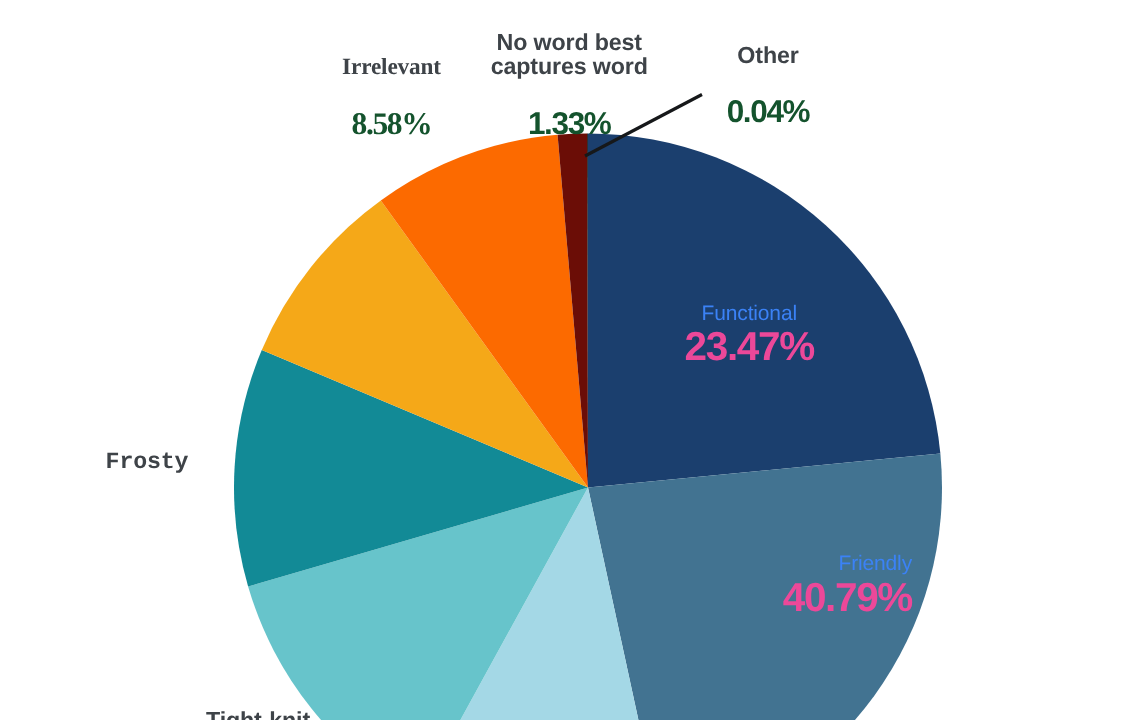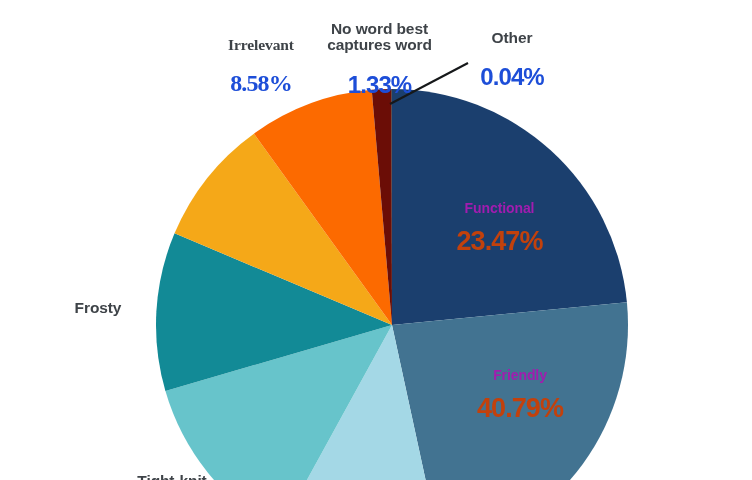--- a/index.html
+++ b/index.html
@@ -37,55 +37,55 @@
   }
   .outside-label .lbl-name {
     display: block;
     font-size: 15.5px;
     font-weight: bold;
     letter-spacing: -0.1px;
     color: #3e4348;
   }
   .outside-label .lbl-val {
     display: block;
-    font-size: 24px;
+    font-size: 21px;
     font-weight: bold;
     letter-spacing: -0.9px;
-    color: #1d4ed8;
+    color: #14532d;
     margin-top: 1px;
   }
   .inside-label {
     position: absolute;
     text-align: center;
     color: #ffffff;
   }
   .inside-label .lbl-name {
     display: block;
     font-size: 14px;
-    font-weight: bold;
+    font-weight: normal;
     letter-spacing: -0.1px;
-    color: #a21caf;
+    color: #3b82f6;
   }
   .inside-label .lbl-val {
     display: block;
     font-size: 27px;
     font-weight: bold;
     letter-spacing: -0.9px;
-    color: #c2410c;
-    margin-top: 10px;
+    color: #ec4899;
+    margin-top: 0px;
   }
   
   .pos-irrelevant { left: 181px; top: 20px;  width: 160px; font-family: Liberation Serif, serif; }
   .pos-noword     { left: 307px; top: 4px;   width: 145px; }
   .pos-other      { left: 448px; top: 13px;  width: 128px; }
   .pos-dysfunc    { left: 52px;  top: 131px; width: 178px; }
-  .pos-frosty     { left: 12px;  top: 283px; width: 172px; }
+  .pos-frosty     { left: 12px;  top: 283px; width: 172px; font-family: Liberation Mono, monospace; }
   .pos-tightknit  { left: 92px;  top: 456px; width: 160px; }
   .pos-functional { left: 412px; top: 200px; width: 175px; }
-  .pos-friendly   { left: 432px; top: 367px; width: 176px; }
+  .pos-friendly   { left: 432px; top: 367px; width: 176px; text-align: right; }
 </style>
 </head>
 <body>
 
 <div id="chart-root">
 
   <svg class="pie-svg" viewBox="0 0 752 480">
     <g id="slices">
         <path d="M 392 325 L 392.00 89.00 A 236 236 0 0 1 626.91 302.35 Z" fill="#1b3f6e"></path>
         <path d="M 392 325 L 626.91 302.35 A 236 236 0 0 1 442.03 555.64 Z" fill="#427391"></path>

